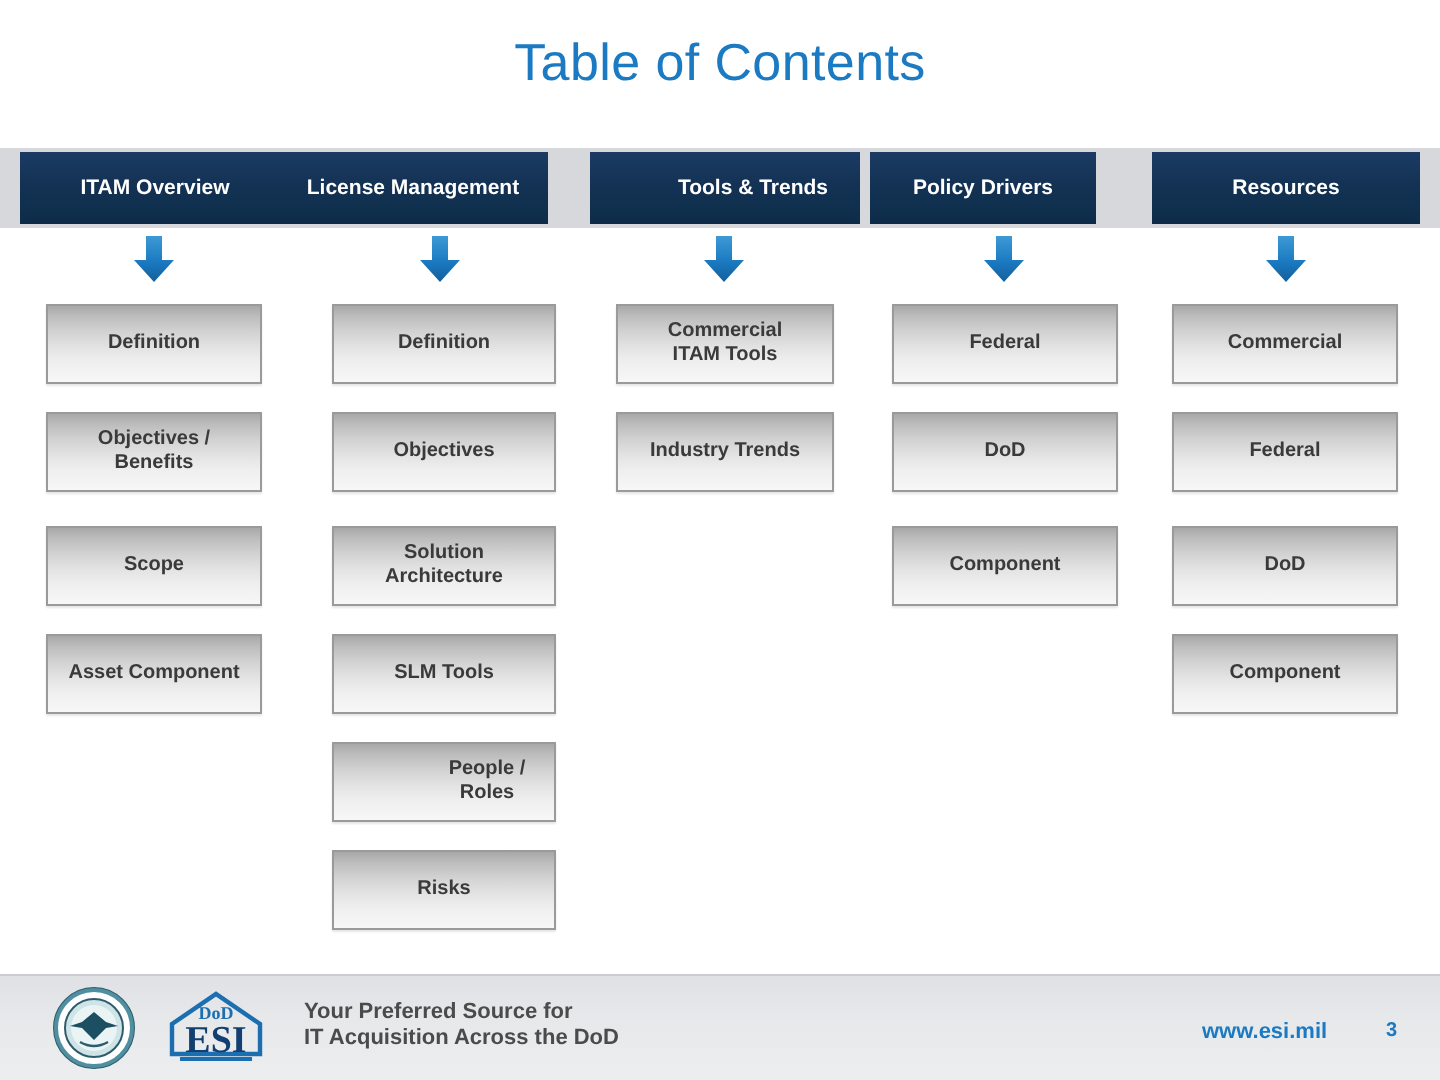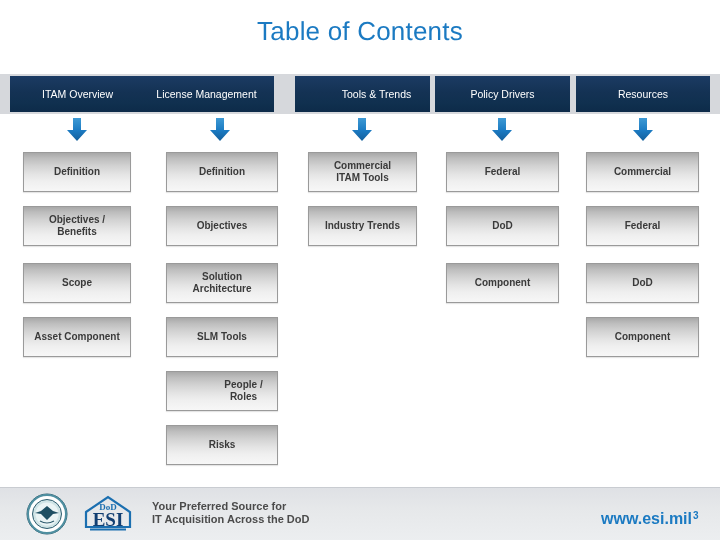--- a/index.html
+++ b/index.html
@@ -40,34 +40,34 @@
     background: #d6d8dc;
   }
 
   .header-box {
     position: absolute;
     top: 76px;
     height: 36px;
     background: linear-gradient(to bottom, #1b3b63 0%, #143254 45%, #10304f 75%, #0d2b49 100%);
     color: #ffffff;
     font-size: 10.5px;
-    font-weight: normal;
+    font-weight: bold;
     display: flex;
     align-items: center;
     justify-content: center;
     text-align: center;
     box-sizing: border-box;
   }
   .header-box .hb-label { display:block; }
 
   
   .hcol1 { left: 10px;  width: 135px; }
   .hcol2 { left: 139px; width: 135px; }
   .hcol3 { left: 295px; width: 135px; padding-left: 28px; }
-  .hcol4 { left: 435px; width: 135px; }
+  .hcol4 { left: 435px; width: 113px; }
   .hcol5 { left: 576px; width: 134px; text-align: right; }
 
   
   .arrow {
     position: absolute;
     top: 117px;
     width: 26px;
     height: 26px;
   }
   .a1 { left: 64px; }
@@ -147,21 +147,21 @@
     font-weight: bold;
     line-height: 13px;
   }
   #tagline .t2 { display:block; }
 
   #site-url {
     position: absolute;
     left: 601px;
     top: 510px;
     color: #1b7ac2;
-    font-size: 16px;
+    font-size: 11px;
     font-weight: bold;
   }
   #page-number {
     position: absolute;
     left: 693px;
     top: 510px;
     color: #1b7ac2;
     font-size: 10px;
     font-weight: bold;
   }

